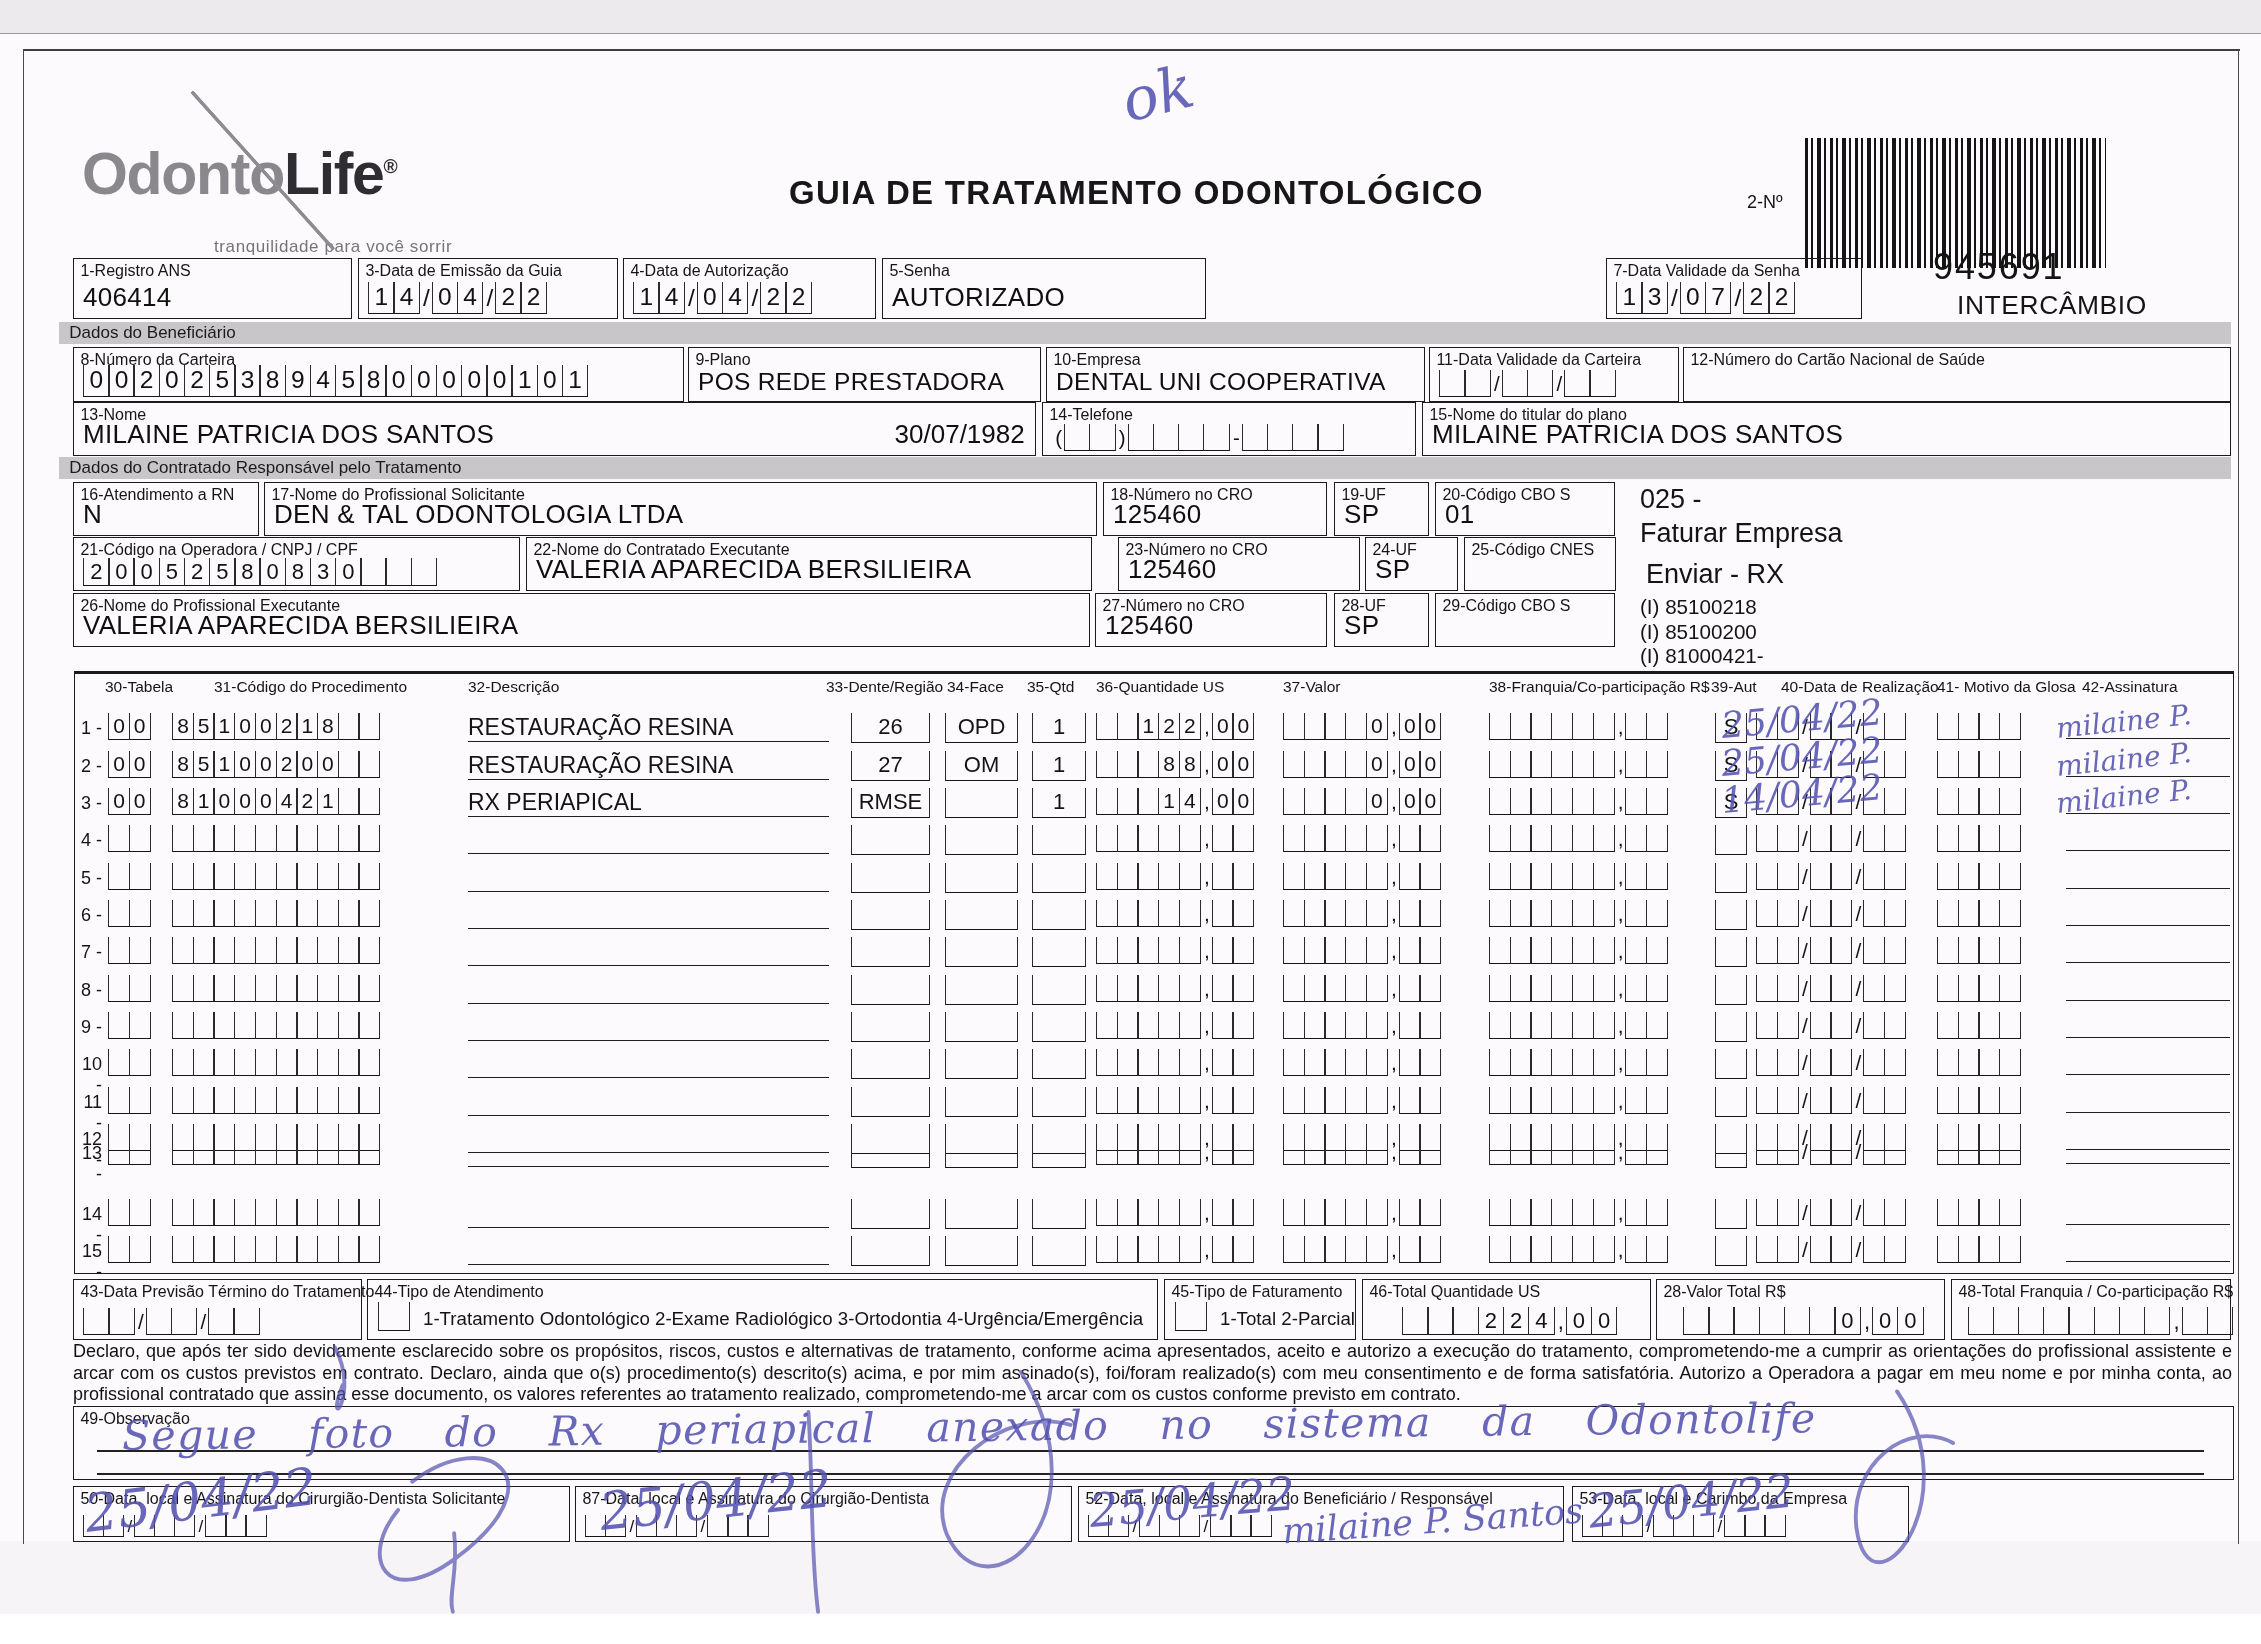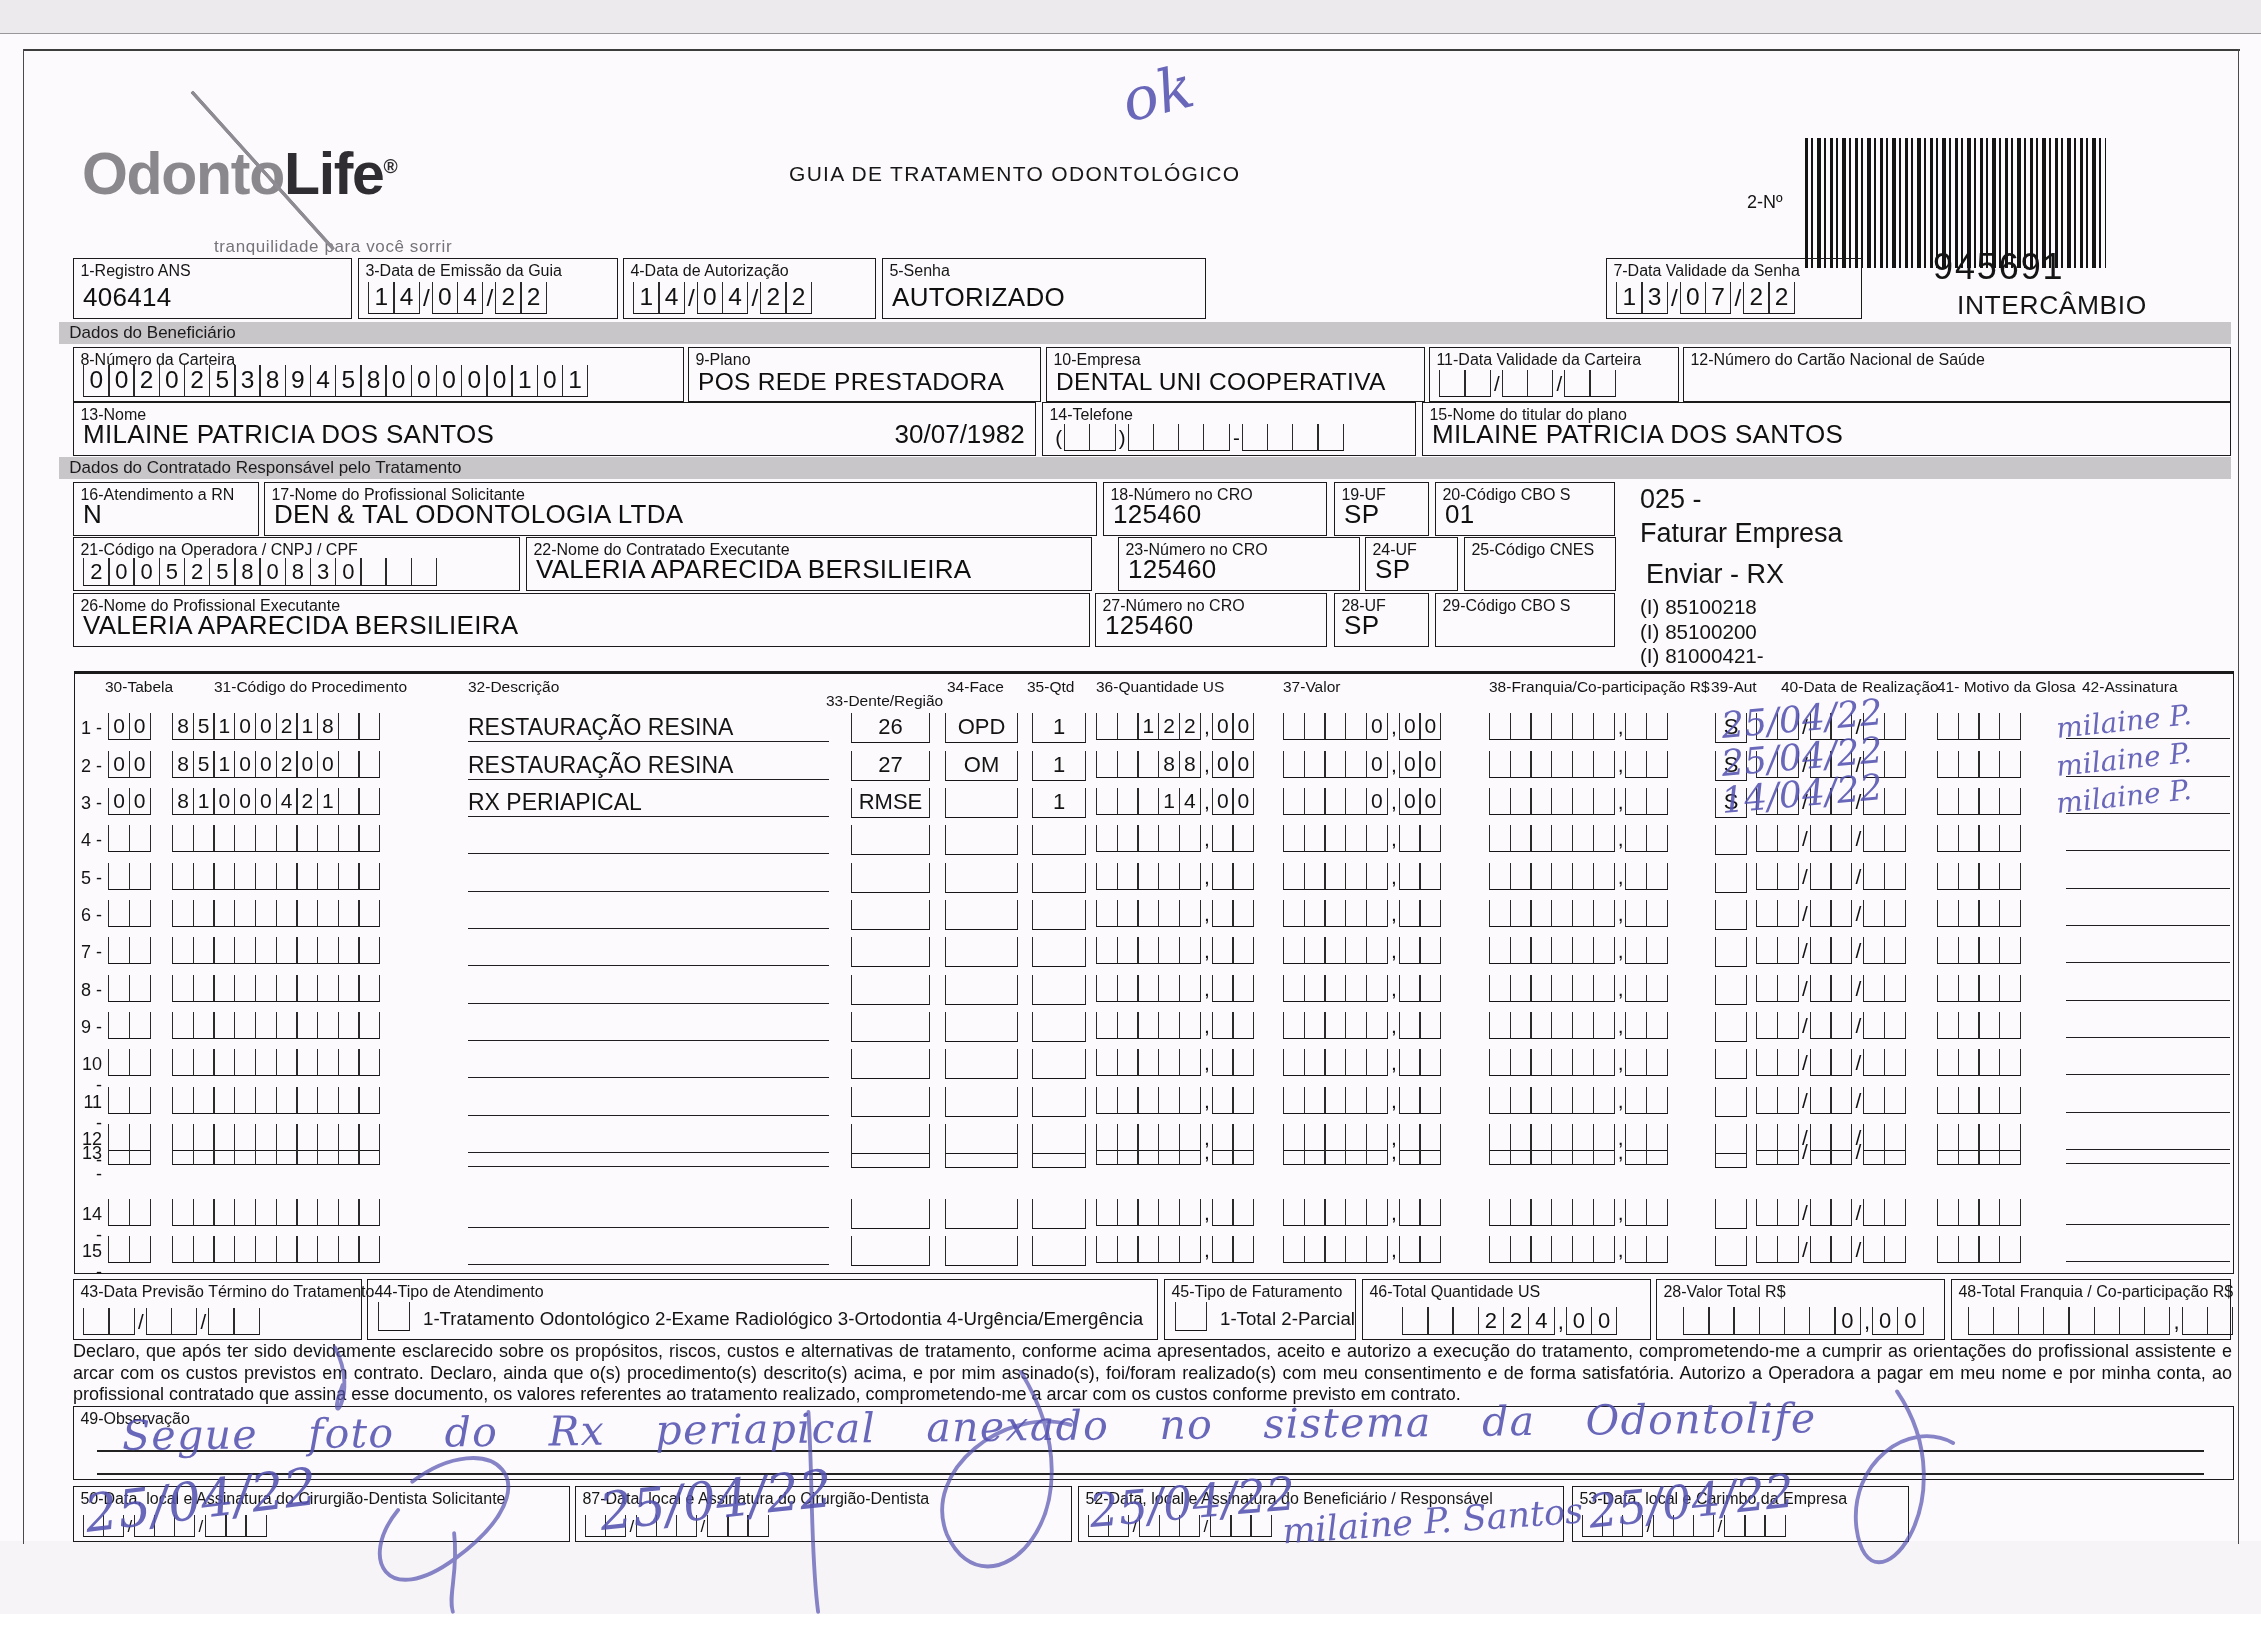--- a/index.html
+++ b/index.html
@@ -30,21 +30,21 @@
   .posbl{position:absolute;left:9px;bottom:3.9px;}
   .wcell{display:inline-block;border-left:1.3px solid #2a2a2a;border-right:1.3px solid #2a2a2a;border-bottom:1.9px solid #161616;
          font-size:22px;text-align:center;line-height:1.3;min-height:28px;}
   .wcell:empty::before{content:"\00a0";}
 
   .logo-main{position:absolute;left:82px;top:140px;font-size:59px;font-weight:700;letter-spacing:-1.3px;white-space:nowrap;}
   .logo-main .gray{color:#8b888d;} .logo-main .dark{color:#2f2d31;}
   .logo-main sup{font-size:19.3px;color:#2f2d31;}
   .logo-tag{position:absolute;left:214px;top:237px;font-size:17px;color:#76737a;letter-spacing:0.6px;}
   .pin{position:absolute;left:193px;top:90px;width:213px;border-top:4.5px solid #8e8b92;transform:rotate(48deg);transform-origin:left top;border-radius:2.6px;}
-  .title{position:absolute;left:789px;top:162px;font-size:21px;color:#171717;letter-spacing:1.3px;white-space:nowrap;}
+  .title{position:absolute;left:789px;top:174px;font-size:33px;color:#171717;letter-spacing:1.3px;white-space:nowrap;font-weight:bold;}
   .barcode{position:absolute;left:1805px;top:138px;width:301px;height:130px;
            background:repeating-linear-gradient(90deg,#141414 0 3.2px,transparent 3.2px 5.8px,#141414 5.8px 7.7px,transparent 7.7px 11.6px,#141414 11.6px 16px,transparent 16px 18.7px,#141414 18.7px 20.6px,transparent 20.6px 25px);}
   .bclabel{position:absolute;left:1747px;top:192px;font-size:18px;}
   .bignum{position:absolute;left:1933px;top:246px;font-size:36px;color:#141414;letter-spacing:1.9px;}
   .bigsub{position:absolute;left:1957px;top:290px;font-size:26.4px;color:#141414;letter-spacing:0.6px;}
 
   .thead{position:absolute;top:3.9px;font-size:15.5px;white-space:nowrap;color:#151515;}
   .table-box{position:absolute;left:74px;top:671px;width:2158px;height:599px;border:1.9px solid #1b1b1b;border-top-width:3.2px;}
   .trow{position:absolute;left:0;width:100%;height:37px;}
   .rnum{position:absolute;top:10.3px;width:24.5px;text-align:right;font-size:18px;}
@@ -295,21 +295,21 @@
   <div class="annot" style="left:1646px;top:559px">Enviar - RX</div>
   <div class="annot-sm" style="left:1640px;top:595px">(I) 85100218</div>
   <div class="annot-sm" style="left:1640px;top:620px">(I) 85100200</div>
   <div class="annot-sm" style="left:1640px;top:644px">(I) 81000421-</div>
 
 
   <div class="table-box">
       <span class="thead" style="left: 30px;">30-Tabela</span>
       <span class="thead" style="left: 139px;">31-Código do Procedimento</span>
       <span class="thead" style="left: 393px;">32-Descrição</span>
-      <span class="thead" style="left: 751px; margin-top: 14px;">33-Dente/Região</span>
+      <span class="thead" style="left: 751px;">33-Dente/Região</span>
       <span class="thead" style="left: 872px;">34-Face</span>
       <span class="thead" style="left: 952px;">35-Qtd</span>
       <span class="thead" style="left: 1021px;">36-Quantidade US</span>
       <span class="thead" style="left: 1208px;">37-Valor</span>
       <span class="thead" style="left: 1414px;">38-Franquia/Co-participação R$</span>
       <span class="thead" style="left: 1636px;">39-Aut</span>
       <span class="thead" style="left: 1706px;">40-Data de Realização</span>
       <span class="thead" style="left: 1862px;">41- Motivo da Glosa</span>
       <span class="thead" style="left: 2007px;">42-Assinatura</span>
       <div class="trow" style="top: 34px;">

